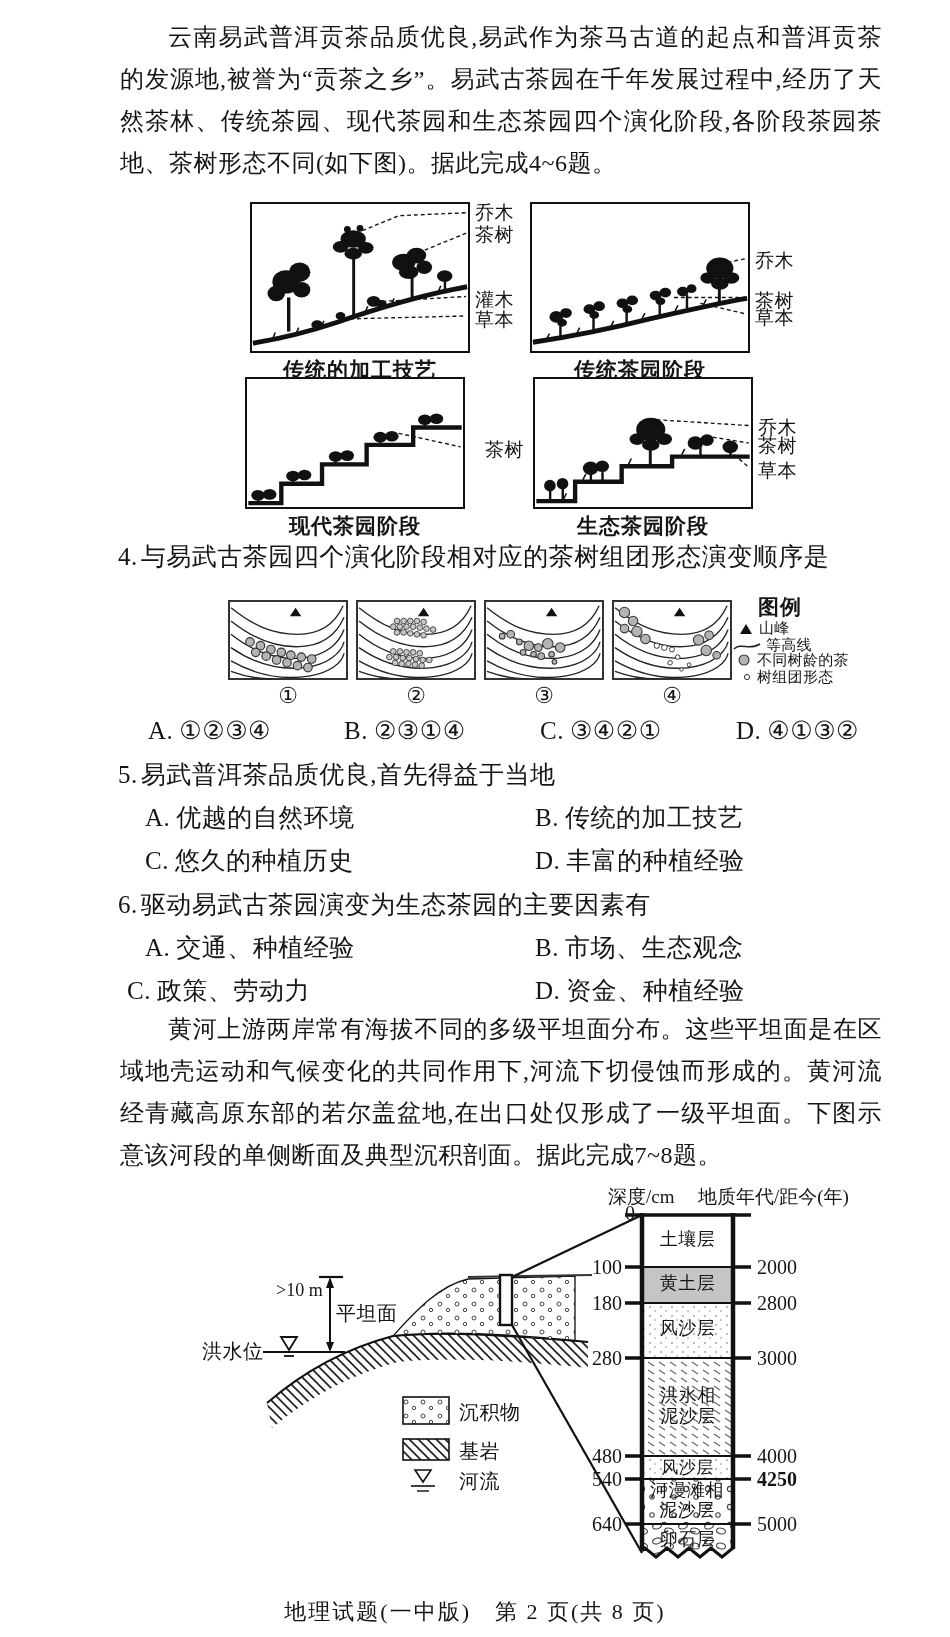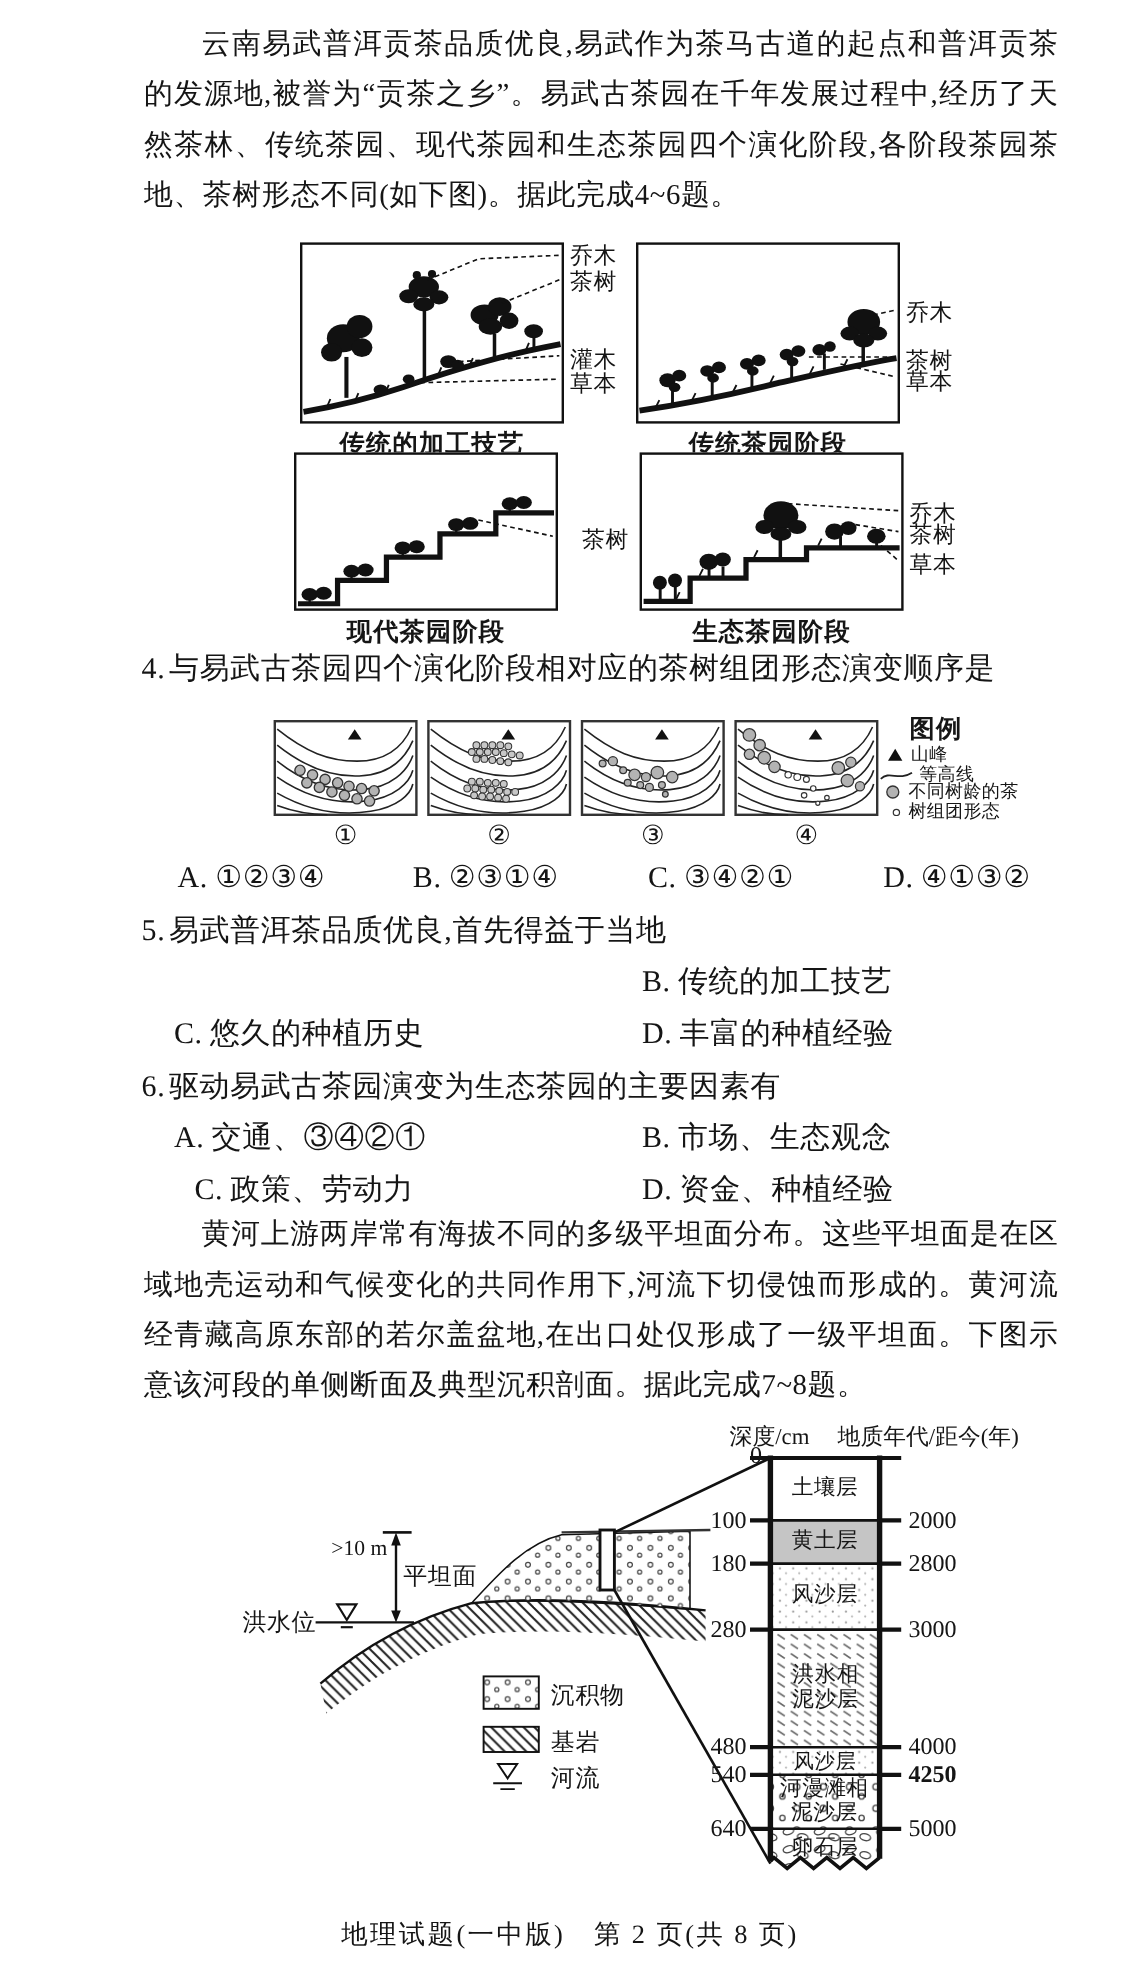--- a/index.html
+++ b/index.html
@@ -377,30 +377,31 @@
   </div>
 
   <div class="opt" style="left:148px;top:716px;"><span class="olabel">A.</span><span>①②③④</span></div>
   <div class="opt" style="left:344px;top:716px;"><span class="olabel">B.</span><span>②③①④</span></div>
   <div class="opt" style="left:540px;top:716px;"><span class="olabel">C.</span><span>③④②①</span></div>
   <div class="opt" style="left:736px;top:716px;"><span class="olabel">D.</span><span>④①③②</span></div>
 
   <div class="stem" style="left:118px;top:758px;">
     <span class="qnum">5.</span><span>易武普洱茶品质优良,首先得益于当地</span>
   </div>
+  <div class="opt" style="left:145px;top:801px;"><span class="olabel">A.</span><span>优越的自然环境</span></div>
   <div class="opt" style="left:145px;top:844px;"><span class="olabel">C.</span><span>悠久的种植历史</span></div>
   <div class="opt" style="left:535px;top:801px;"><span class="olabel">B.</span><span>传统的加工技艺</span></div>
   <div class="opt" style="left:535px;top:844px;"><span class="olabel">D.</span><span>丰富的种植经验</span></div>
 
   <div class="stem" style="left:118px;top:888px;">
     <span class="qnum">6.</span><span>驱动易武古茶园演变为生态茶园的主要因素有</span>
   </div>
-  <div class="opt" style="left:145px;top:931px;"><span class="olabel">A.</span><span>交通、③④②①</span></div>
+  <div class="opt" style="left:145px;top:931px;"><span class="olabel">A.</span><span>交通、种植经验</span></div>
   <div class="opt" style="left:535px;top:931px;"><span class="olabel">B.</span><span>市场、生态观念</span></div>
-  <div class="opt" style="left:162px;top:974px;text-align:center;"><span class="olabel">C.</span><span>政策、劳动力</span></div>
+  <div class="opt" style="left:127px;top:974px;text-align:center;"><span class="olabel">C.</span><span>政策、劳动力</span></div>
   <div class="opt" style="left:535px;top:974px;"><span class="olabel">D.</span><span>资金、种植经验</span></div>
 
   <div class="para" style="left:120px;top:1008px;width:762px;">黄河上游两岸常有海拔不同的多级平坦面分布。这些平坦面是在区域地壳运动和气候变化的共同作用下,河流下切侵蚀而形成的。黄河流经青藏高原东部的若尔盖盆地,在出口处仅形成了一级平坦面。下图示意该河段的单侧断面及典型沉积剖面。据此完成7~8题。</div>
 
   <div class="figwrap" style="left:130px;top:1160px;width:760px;height:410px;">
     <svg width="760" height="410" viewBox="0 0 760 410" style="position:absolute;left:0;top:0;">
 
       <path d="M137,243 C180,206 225,186 263,176 C320,170 400,176 458,182 L458,208 C400,202 325,196 268,202 C230,212 185,232 142,268 Z" fill="url(#bedrockHatch)"></path>
       <path d="M137,243 C180,206 225,186 263,176 C320,170 400,176 458,182" fill="none" stroke="#111" stroke-width="2"></path>
 

